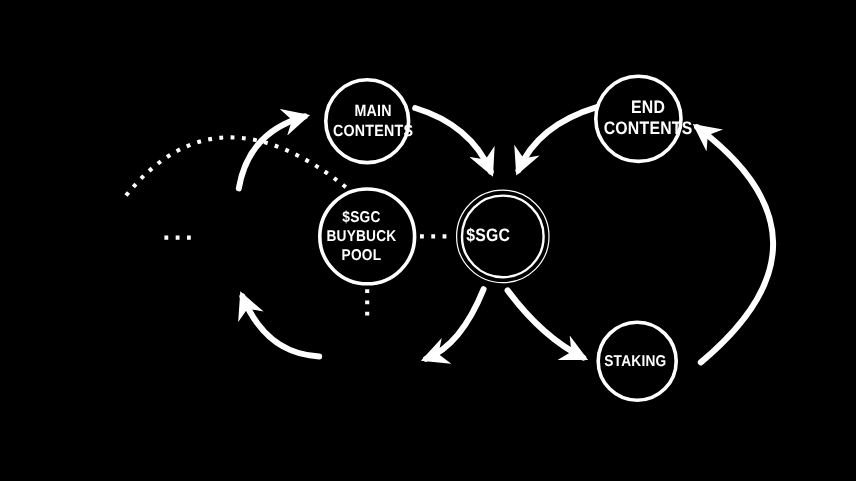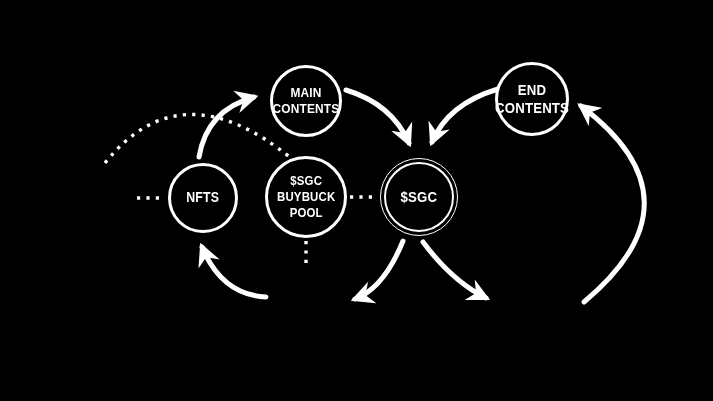--- a/index.html
+++ b/index.html
@@ -16,21 +16,21 @@
     stroke-dasharray:3.2 6.2;stroke-linecap:butt;
   }
   .edge-arrow{
     stroke:#fff;stroke-width:5;fill:none;stroke-linecap:round;
   }
   .node{
     position:absolute;
     box-sizing:border-box;
     border:3px solid #fff;
     border-radius:50%;
-    display:flex;align-items:center;justify-content:center;
+    display:flex;align-items:center;
     text-align:center;
     color:#fff;
     background:#000;
   }
   .node .lbl{
     display:block;
     white-space:pre-line;
     font-weight:700;
     line-height:1.22;
     letter-spacing:.2px;
@@ -66,23 +66,20 @@
     <path class="edge-arrow" marker-end="url(#ah)" d="M 199,157 Q 207,110 254,97"></path>
     <path class="edge-arrow" marker-end="url(#ah)" d="M 346,90 Q 392,104 409,143"></path>
     <path class="edge-arrow" marker-end="url(#ah)" d="M 498,89 Q 448,104 432,142"></path>
     <path class="edge-arrow" marker-end="url(#ah)" d="M 403,241 Q 384,288 355,299"></path>
     <path class="edge-arrow" marker-end="url(#ah)" d="M 423,242 Q 452,281 486,298"></path>
     <path class="edge-arrow" marker-end="url(#ah)" d="M 584,302 Q 706,200 581,106"></path>
     <path class="edge-arrow" marker-end="url(#ah)" d="M 266,297 Q 222,295 202,247"></path>
   </svg>
 
 
-  <div class="node" style="left:168px;top:163px;width:70px;height:70px;font-size:14px;">
-    <span class="lbl">NFTS</span>
-  </div>
 
   <div class="node" style="left:270px;top:65px;width:72px;height:72px;font-size:13.5px;">
     <span class="lbl">MAIN
 CONTENTS</span>
   </div>
 
   <div class="node" style="left:265px;top:156px;width:82px;height:82px;font-size:13px;">
     <span class="lbl">$SGC
 BUYBUCK
 POOL</span>
@@ -91,14 +88,17 @@
 
   <div class="node double" style="left:384px;top:162px;width:70px;height:70px;font-size:15px;">
     <span class="lbl">$SGC</span>
   </div>
 
   <div class="node" style="left:495px;top:62px;width:74px;height:74px;font-size:15px;">
     <span class="lbl">END
 CONTENTS</span>
   </div>
 
+  <div class="node" style="left:497px;top:267px;width:68px;height:68px;font-size:13px;">
+    <span class="lbl">STAKING</span>
+  </div>
 
 </div>
 
 </body></html>

